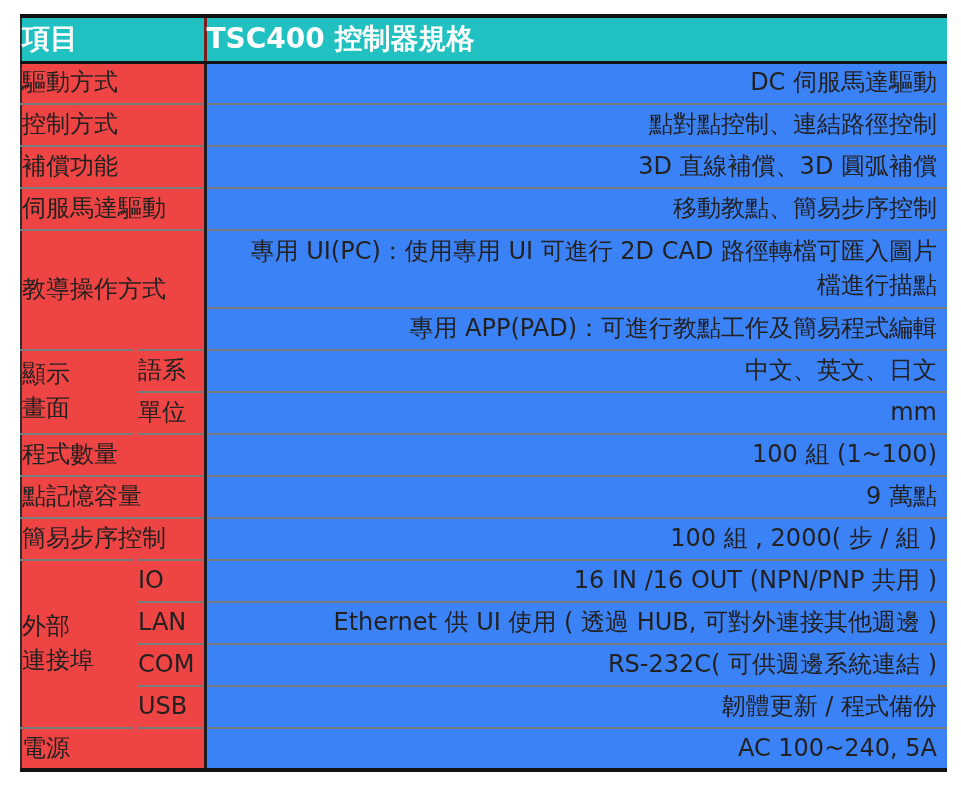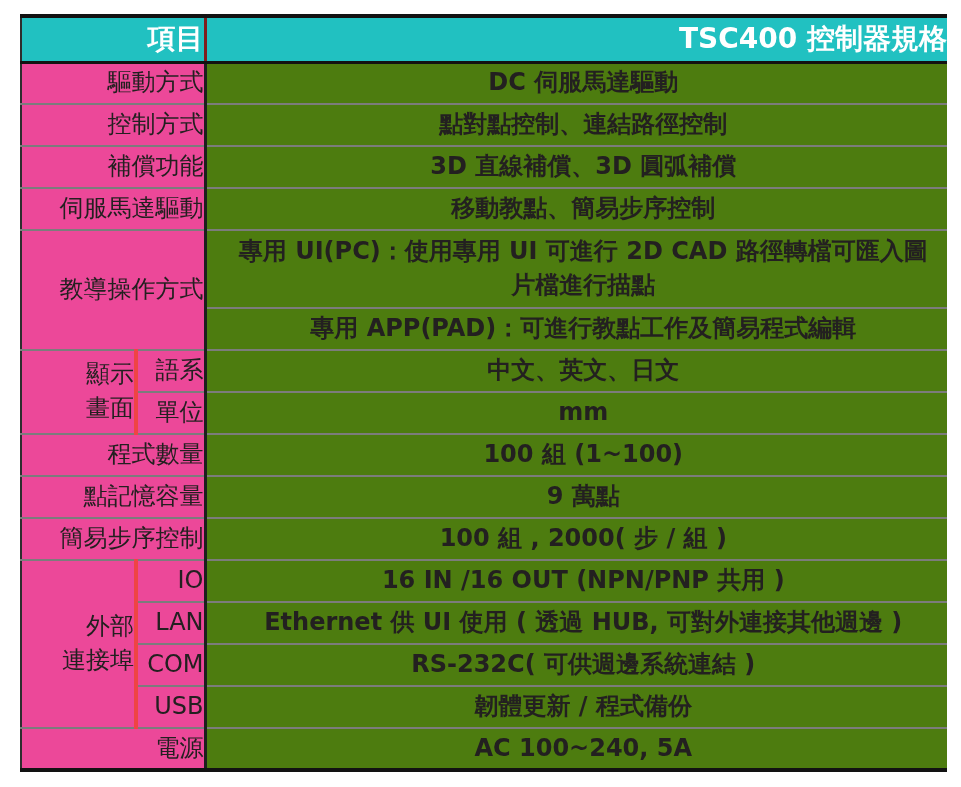--- a/index.html
+++ b/index.html
@@ -26,45 +26,44 @@
   col.c-sub  { width: 69px; }
   col.c-val  { width: 742px; }
 
   
   tr.hdr th {
     height: 46px;
     background: #21C1C1;
     color: #ffffff;
     font-size: 28px;
     font-weight: bold;
-    text-align: right;
+    text-align: left;
     vertical-align: middle;
     border-bottom: 3px solid #121212;
   }
   tr.hdr th.th-spec { border-left: 3px solid #7f1d1d; }
 
   
   td {
     border-top: 2px solid #7c7c7c;
     vertical-align: middle;
     font-size: 24px;
     line-height: 1.4;
   }
   td.lbl, td.sub {
-    background: #ec4899;
-    text-align: right;
+    background: #ef4444;
+    text-align: left;
     white-space: pre-line;
   }
   td.sub { border-left: 4px solid #ef4444; }
   td.val {
-    background: #4d7c0f;
+    background: #3b82f6;
     border-left: 3px solid #1e1e1e;
-    text-align: center;
+    text-align: right;
     padding: 2px 10px 2px 23px;
-    font-weight: bold;
   }
   tr.r      { height: 42px; }
   tr.r-hdr  { height: 46px; }
   tr.r-tall { height: 78px; }
 </style>
 </head>
 <body>
 
 <div class="table-wrap">
   <table class="spec">

